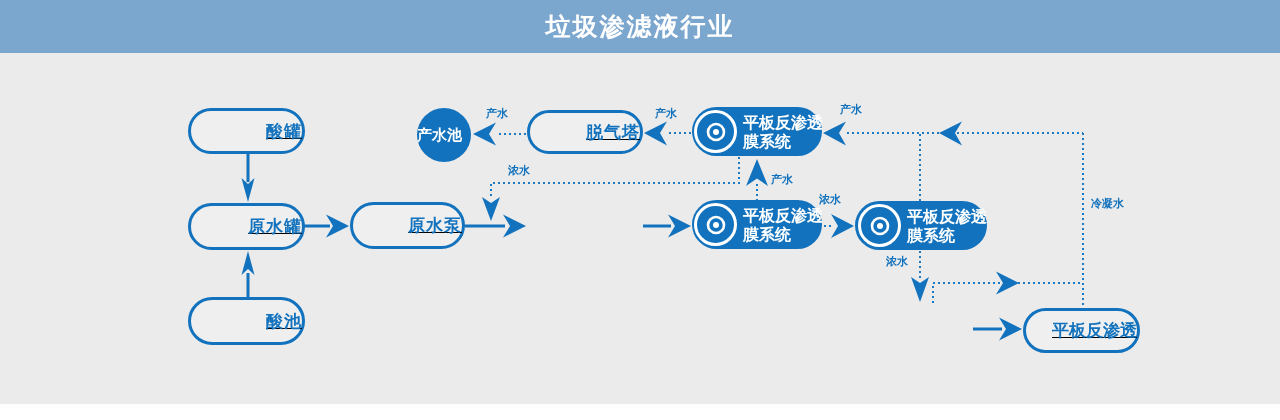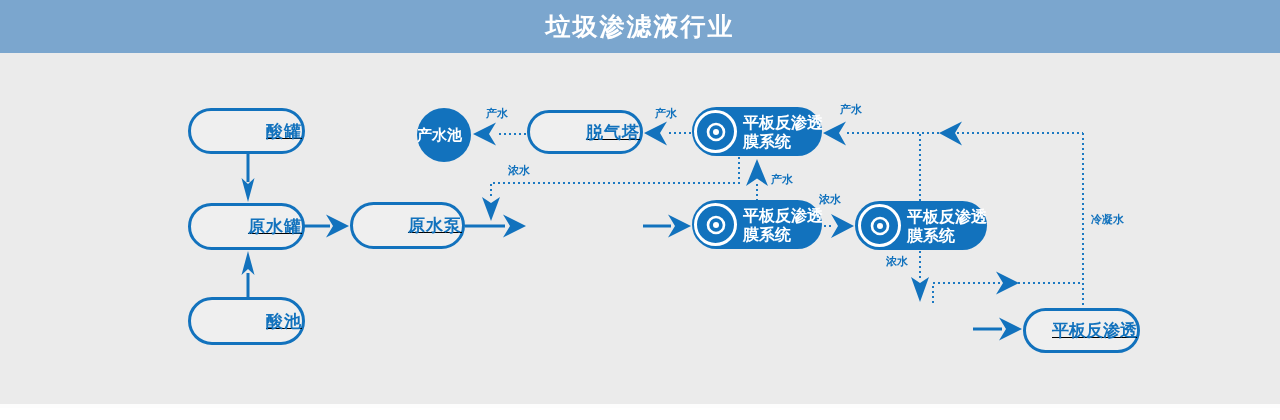--- a/index.html
+++ b/index.html
@@ -199,16 +199,16 @@
     </span>
   </div>
 
   <span class="flow-label" style="left:486px;top:106px">产水</span>
   <span class="flow-label" style="left:655px;top:106px">产水</span>
   <span class="flow-label" style="left:840px;top:102px">产水</span>
   <span class="flow-label" style="left:771px;top:172px">产水</span>
   <span class="flow-label" style="left:508px;top:163px">浓水</span>
   <span class="flow-label" style="left:819px;top:192px">浓水</span>
   <span class="flow-label" style="left:886px;top:254px">浓水</span>
-  <span class="flow-label" style="left:1091px;top:212px">冷凝水</span>
+  <span class="flow-label" style="left:1091px;top:196px">冷凝水</span>
 
   <div class="bottom-strip"></div>
 </div>
 
 </body></html>

